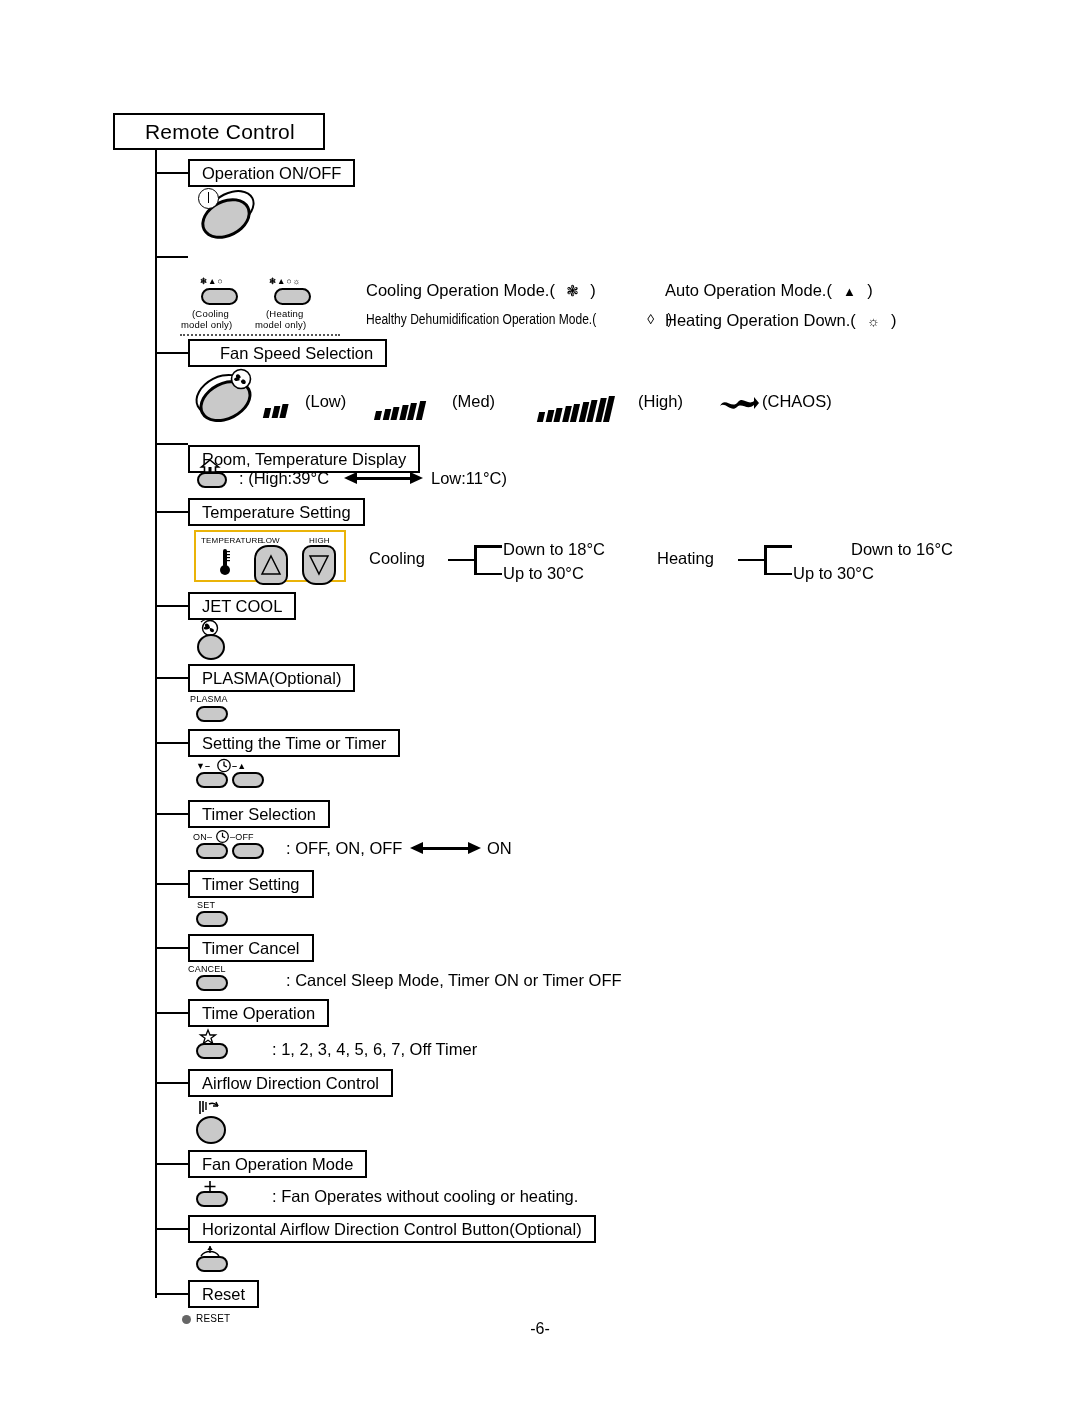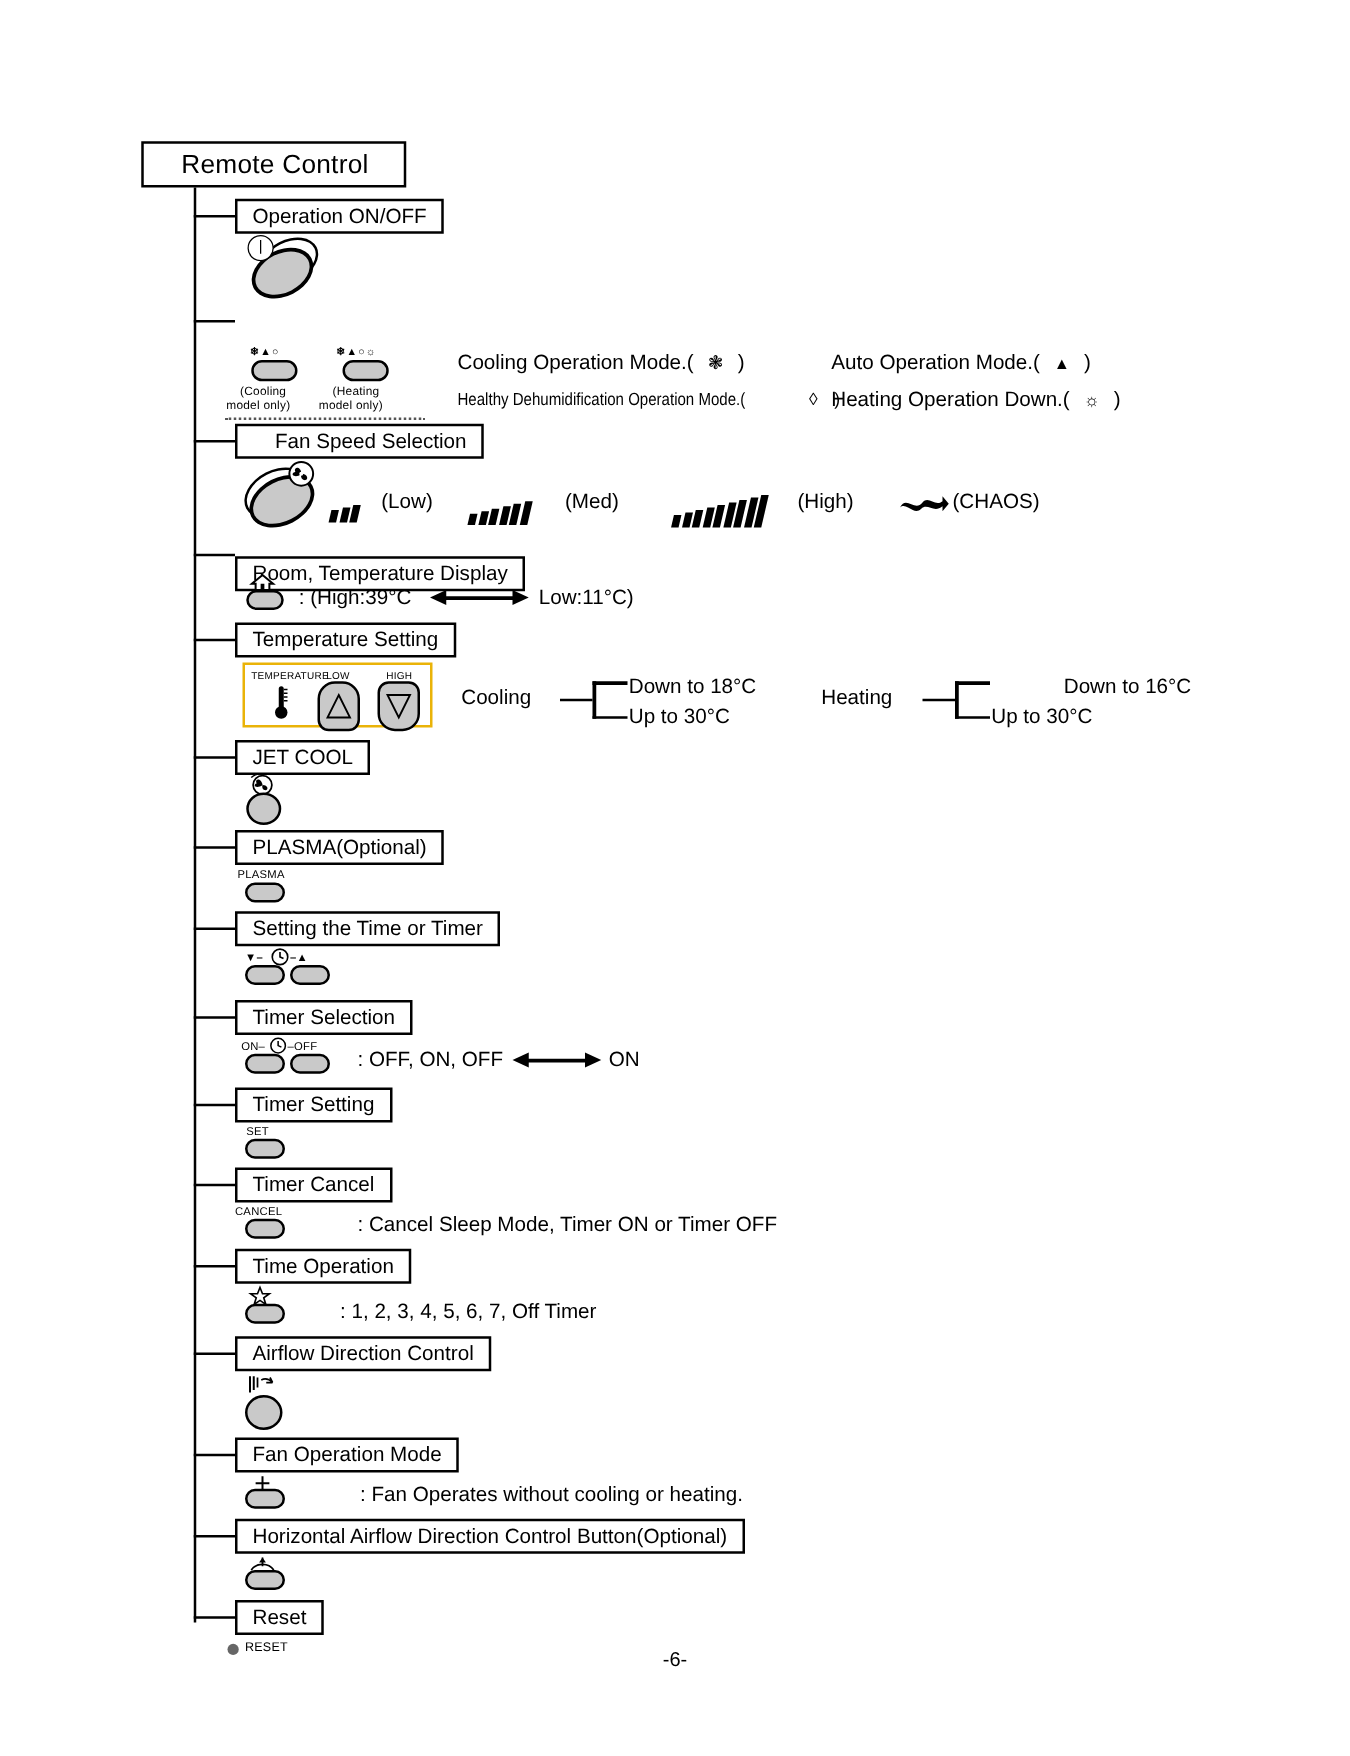--- a/index.html
+++ b/index.html
@@ -381,21 +381,21 @@
   <div class="btn-round" style="left:196px;top:1116px;width:30px;height:28px;"></div>
 
   <div class="hline" style="left:155px;top:1163px;width:33px;"></div>
   <div class="hdr-box sec-box" style="left:188px;top:1150px;">
     <span>Fan Operation Mode</span>
   </div>
   <svg style="position:absolute;left:202px;top:1180px;" width="16" height="14" viewBox="0 0 16 14">
     <path d="M8 1 L8 12 M2.5 6.5 L13.5 6.5" stroke="#000" stroke-width="1.6" fill="none"></path>
   </svg>
   <div class="btn-pill" style="left:196px;top:1191px;width:32px;height:16px;"></div>
-  <div class="txt" style="left:288px;top:1187px;">: Fan Operates without cooling or heating.</div>
+  <div class="txt" style="left:272px;top:1187px;">: Fan Operates without cooling or heating.</div>
 
   <div class="hline" style="left:155px;top:1228px;width:33px;"></div>
   <div class="hdr-box sec-box" style="left:188px;top:1215px;">
     <span>Horizontal Airflow Direction Control Button(Optional)</span>
   </div>
   <svg style="position:absolute;left:199px;top:1245px;" width="22" height="16" viewBox="0 0 22 16">
     <path d="M2 11 C6 5,16 5,20 11" fill="none" stroke="#000" stroke-width="1.4"></path>
     <path d="M11 1 L11 8" stroke="#000" stroke-width="1.4"></path>
     <path d="M11 1 L8.3 5 L13.7 5 Z" fill="#000"></path>
   </svg>

